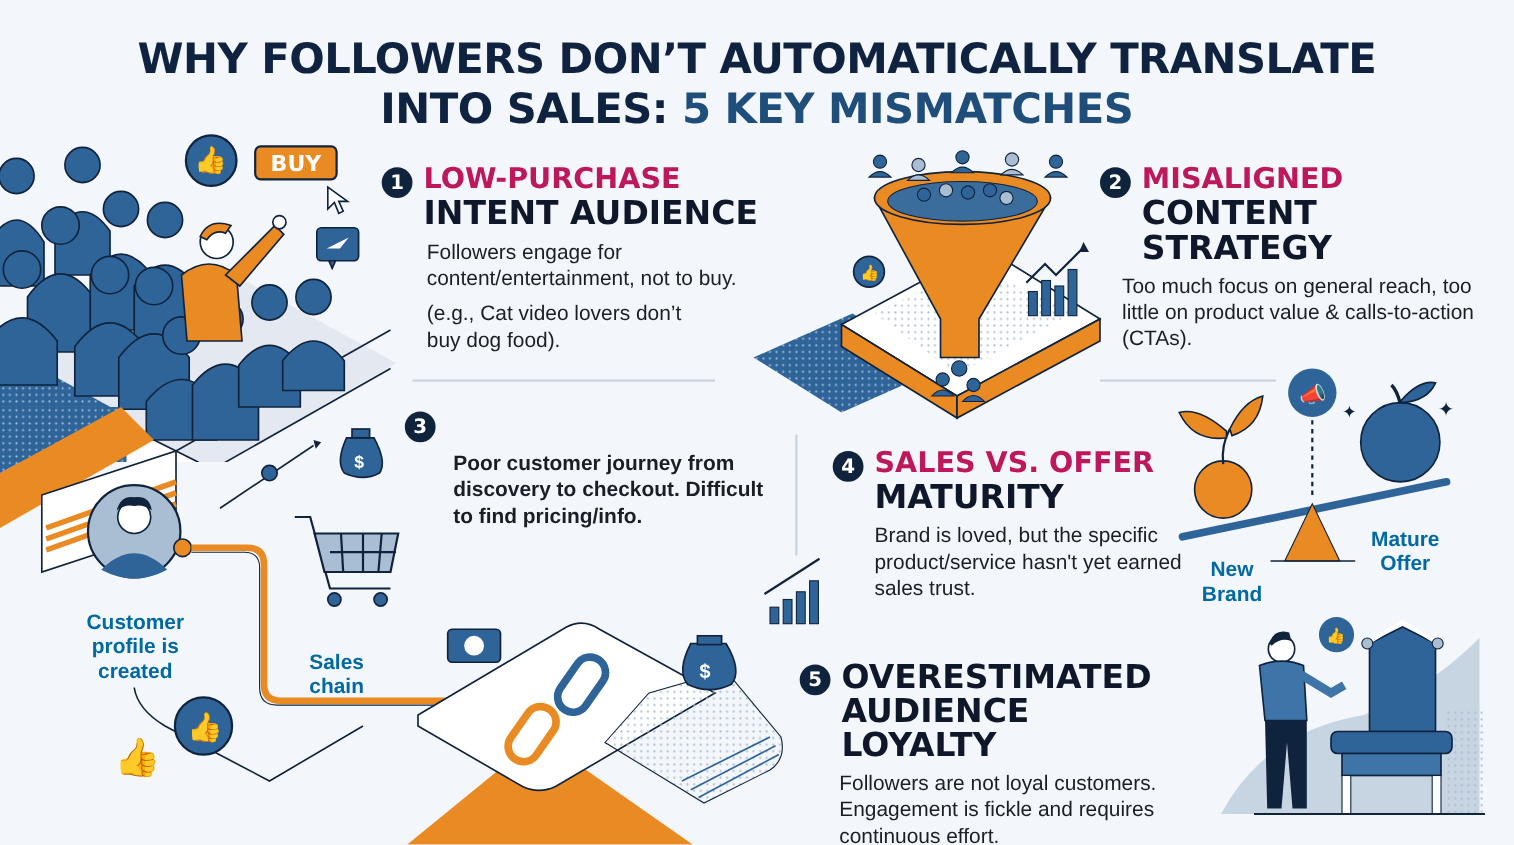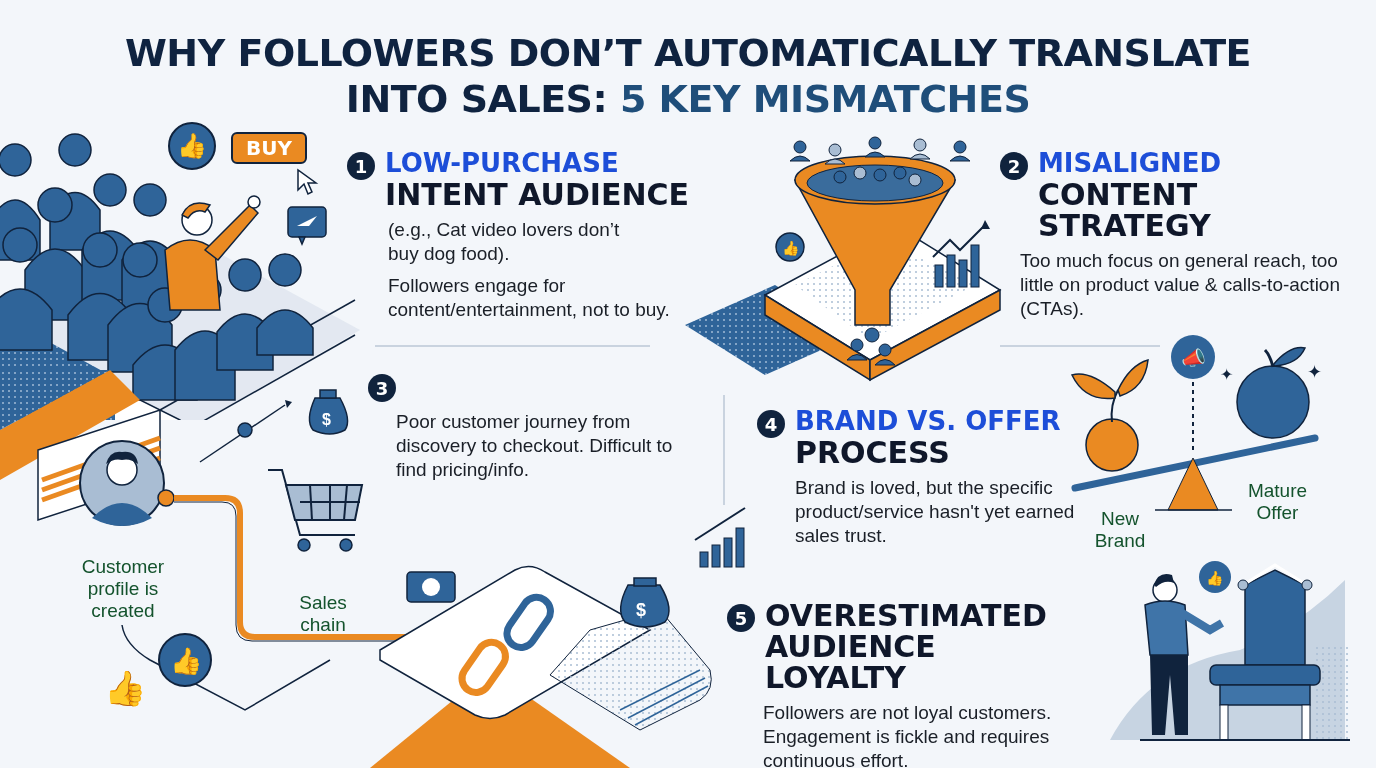--- a/index.html
+++ b/index.html
@@ -20,24 +20,24 @@
   .title .accent { color: #1f4e7a; }
   .section { position: absolute; }
   .sec-head { display: flex; align-items: flex-start; }
   .num {
     width: 28px; height: 28px; border-radius: 50%;
     background: #10233d; color: #fff; font-weight: 700; font-size: 18px;
     display: flex; align-items: center; justify-content: center;
     margin-right: 10px; margin-top: 4px; flex-shrink: 0;
     font-family: "DejaVu Sans", sans-serif;
   }
-  .h-or { color: #1d4ed8; font-family: "DejaVu Sans", sans-serif; font-weight: 700; font-size: 26px; line-height: 31px; }
+  .h-or { color: #be185d; font-family: "DejaVu Sans", sans-serif; font-weight: 700; font-size: 26px; line-height: 31px; }
   .h-dk { color: #0f172a; font-family: "DejaVu Sans", sans-serif; font-weight: 700; font-size: 30px; line-height: 31px; }
   .body-t { font-size: 19px; line-height: 24px; color: #1a1f27; margin-top: 8px; }
-  .lbl { font-size: 19px; line-height: 22px; color: #14532d; text-align: center; font-weight: 400; }
+  .lbl { font-size: 19px; line-height: 22px; color: #0369a1; text-align: center; font-weight: 700; }
   .divider { position: absolute; height: 2px; background: #c9d3df; }
 </style>
 </head>
 <body>
 
 <div class="title">
   <div>WHY FOLLOWERS DON’T AUTOMATICALLY TRANSLATE</div>
   <div><span>INTO SALES: </span><span class="accent">5 KEY MISMATCHES</span></div>
 </div>
 
@@ -109,22 +109,22 @@
 </svg>
 
 <div class="section" style="left:347px;top:148px;width:390px;">
   <div class="sec-head">
     <div class="num">1</div>
     <div>
       <div class="h-or">LOW-PURCHASE</div>
       <div class="h-dk">INTENT AUDIENCE</div>
     </div>
   </div>
+  <div class="body-t" style="margin-left:41px;width:340px;">Followers engage for content/entertainment, not to buy.</div>
   <div class="body-t" style="margin-left:41px;width:260px;">(e.g., Cat video lovers don’t buy dog food).</div>
-  <div class="body-t" style="margin-left:41px;width:340px;">Followers engage for content/entertainment, not to buy.</div>
 </div>
 
 <svg class="abs" style="left:685px;top:125px" width="330" height="260">
   <polygon points="0,200 90,160 170,210 80,250" fill="url(#dots)"></polygon>
   <polygon points="80,170 210,100 315,165 185,235" fill="#ffffff" stroke="#10233d" stroke-width="1.5"></polygon>
   <polygon points="80,170 80,190 185,255 185,235" fill="#ea8a22" stroke="#10233d" stroke-width="1.5"></polygon>
   <polygon points="185,235 185,255 315,185 315,165" fill="#ea8a22" stroke="#10233d" stroke-width="1.5"></polygon>
   <polygon points="110,160 200,115 290,160 185,215" fill="url(#dotsLight)"></polygon>
 
   <path d="M110,55 Q185,20 270,55 L205,165 L205,200 L170,200 L170,165Z" fill="#ea8a22" stroke="#10233d" stroke-width="1.5"></path>
@@ -222,27 +222,27 @@
   </g>
   <circle cx="304" cy="175" r="6" fill="#2f6499" stroke="#10233d" stroke-width="1.5"></circle>
   <circle cx="346" cy="175" r="6" fill="#2f6499" stroke="#10233d" stroke-width="1.5"></circle>
 
   <circle cx="185" cy="290" r="26" fill="#2f6499" stroke="#10233d" stroke-width="2"></circle>
   <text x="170" y="300" font-size="26" fill="#fff">👍</text>
   <text x="104" y="330" font-size="34" fill="#2f6499">👍</text>
 </svg>
 
 <div class="abs lbl" style="left:58px;top:556px;width:130px;">Customer profile is created</div>
-<div class="abs lbl" style="left:283px;top:592px;width:80px;">Sales chain</div>
+<div class="abs lbl" style="left:266px;top:592px;width:80px;">Sales chain</div>
 
 <div class="section" style="left:368px;top:370px;width:340px;">
   <div class="sec-head">
     <div class="num">3</div>
   </div>
-  <div class="body-t" style="margin-left:28px;width:290px;">Poor customer journey from discovery to checkout. Difficult to find pricing/info.</div>
+  <div class="body-t" style="margin-left:44px;width:290px;font-weight:bold;">Poor customer journey from discovery to checkout. Difficult to find pricing/info.</div>
 </div>
 
 <svg class="abs" style="left:370px;top:500px" width="380" height="268">
   <polygon points="0,268 120,170 260,268" fill="#ea8a22"></polygon>
   <path d="M10,150 L145,70 Q160,62 175,72 L280,130 L135,215 Q120,222 105,215 L10,160Z" fill="#fff" stroke="#10233d" stroke-width="1.5"></path>
   <path d="M220,130 L290,110 L340,170 Q345,190 330,200 L270,230 L180,175Z" fill="url(#dotsLight)" stroke="#10233d" stroke-width="1"></path>
   <g stroke="#2f6499" stroke-width="1.5">
     <line x1="250" y1="210" x2="330" y2="170"></line>
       <line x1="258" y1="218" x2="335" y2="178"></line>
       <line x1="265" y1="225" x2="338" y2="186"></line>
@@ -264,22 +264,22 @@
       <rect x="354" y="38" width="8" height="29"></rect>
       <rect x="366" y="28" width="8" height="39"></rect>
   </g>
   <line x1="325" y1="40" x2="375" y2="8" stroke="#10233d" stroke-width="2"></line>
 </svg>
 
 <div class="section" style="left:757px;top:406px;width:320px;">
   <div class="sec-head">
     <div class="num">4</div>
     <div>
-      <div class="h-or">BRAND VS. OFFER</div>
-      <div class="h-dk">PROCESS</div>
+      <div class="h-or">SALES VS. OFFER</div>
+      <div class="h-dk">MATURITY</div>
     </div>
   </div>
   <div class="body-t" style="margin-left:38px;width:290px;">Brand is loved, but the specific product/service hasn't yet earned sales trust.</div>
 </div>
 
 <svg class="abs" style="left:1060px;top:330px" width="316" height="230">
   <circle cx="133" cy="27" r="22" fill="#2f6499"></circle>
   <text x="121" y="35" font-size="20" fill="#fff">📣</text>
   <line x1="133" y1="52" x2="133" y2="120" stroke="#10233d" stroke-width="2" stroke-dasharray="4,4"></line>
   <line x1="15" y1="158" x2="255" y2="108" stroke="#2f6499" stroke-width="7" stroke-linecap="round"></line>

